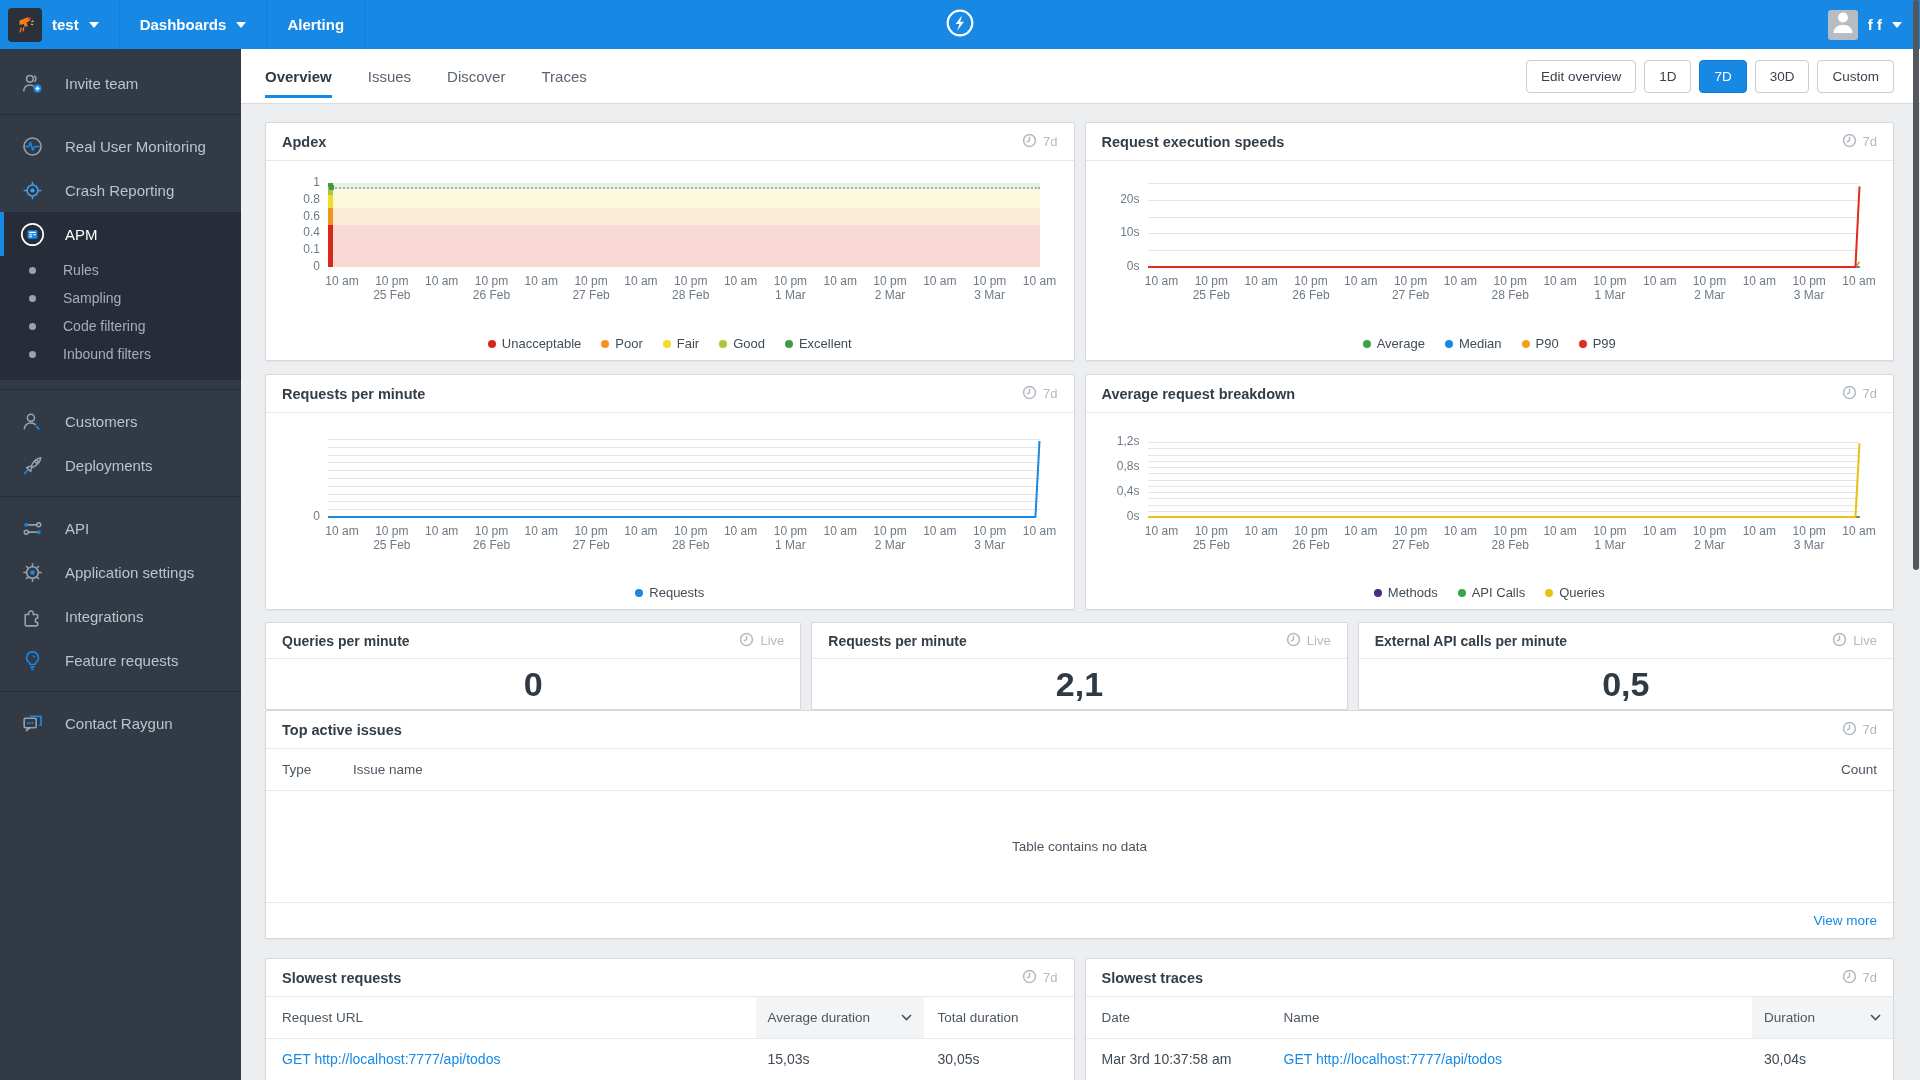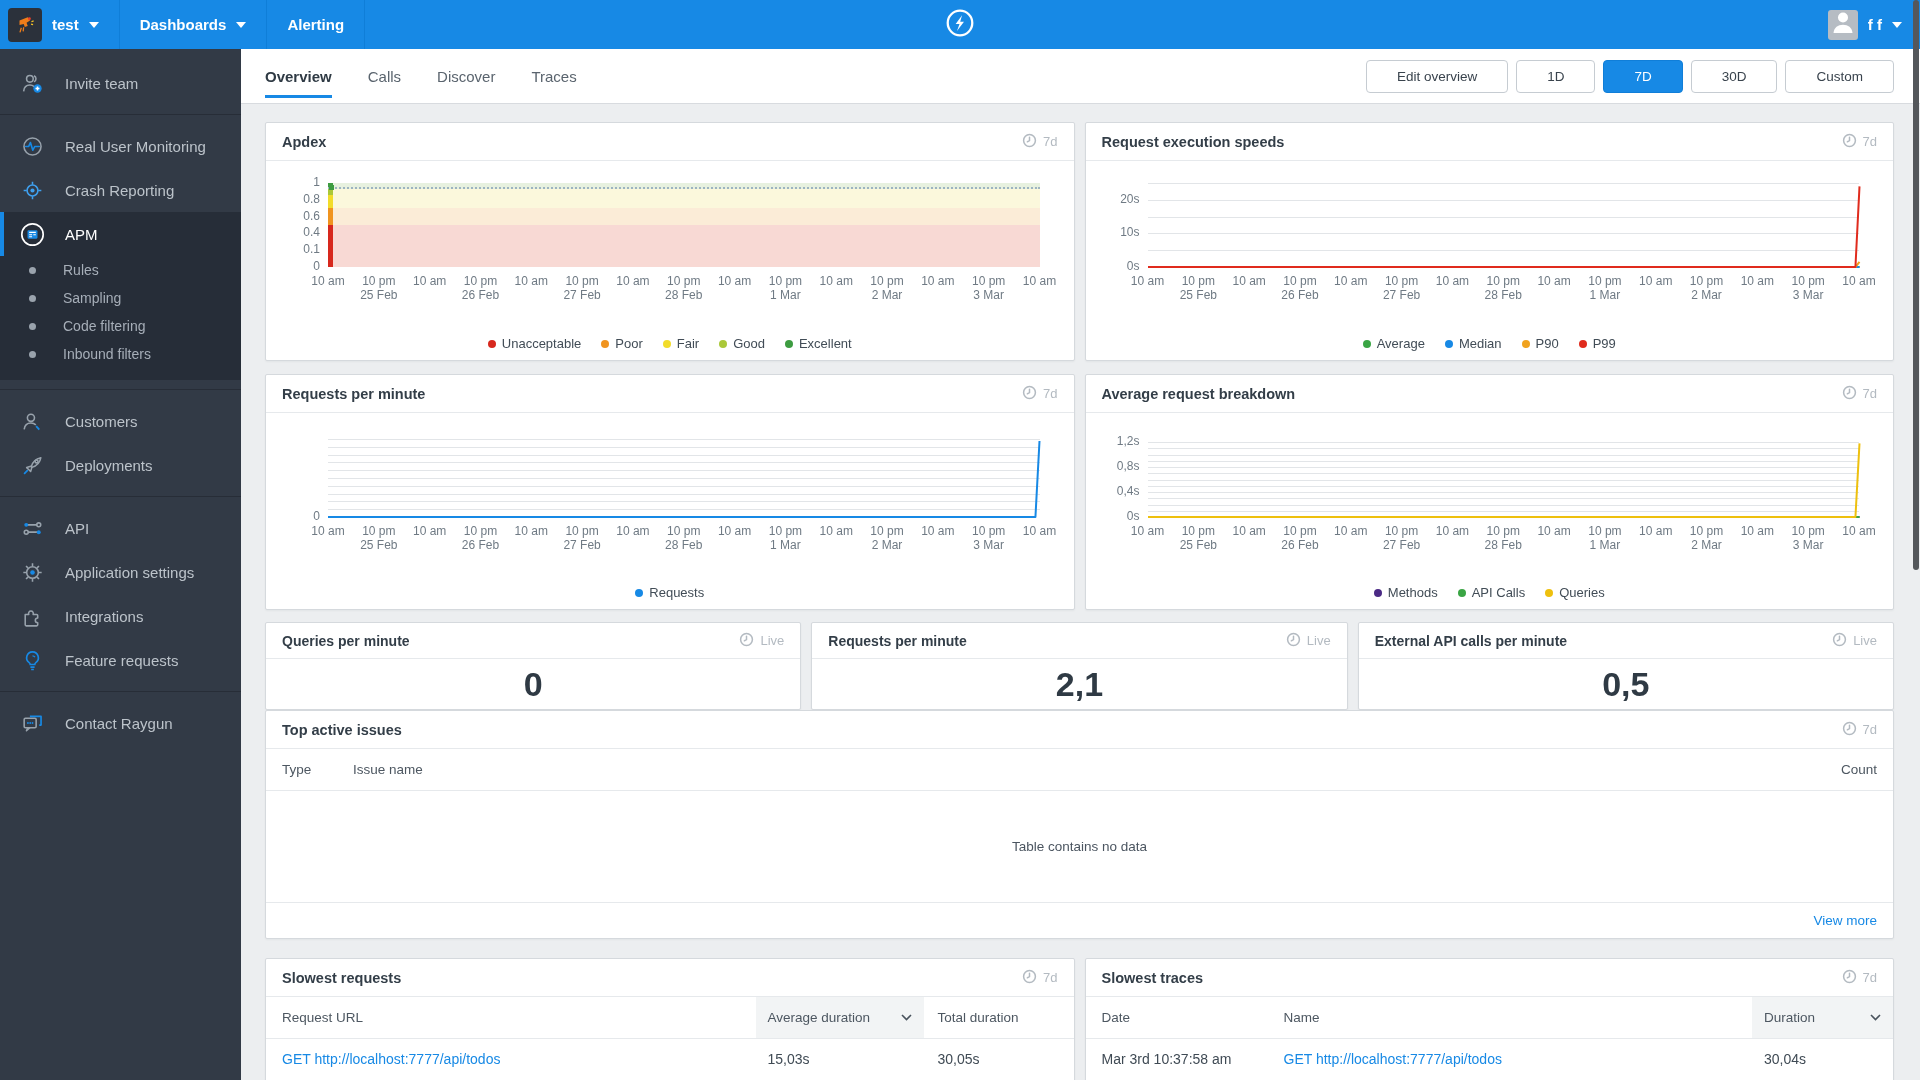--- a/index.html
+++ b/index.html
@@ -38,40 +38,40 @@
 
   
   .main { margin-left:241px; margin-top:49px; height:1031px; overflow:hidden; }
   .tabbar { height:55px; background:#fff; border-bottom:1px solid #d8dbdf;
     display:flex; align-items:stretch; padding-left:24px; }
   .tab { display:flex; align-items:center; margin-right:36px; font-size:15px; color:#5a646e;
     position:relative; cursor:pointer; }
   .tab.active { color:#2f3a44; font-weight:600; }
   .tab.active::after { content:''; position:absolute; left:0; right:0; bottom:5px; height:3px; background:#1789e5; }
   .toolbar { margin-left:auto; display:flex; align-items:center; gap:8px; padding-right:26px; }
-  .btn { height:33px; padding:0 30px; background:#fff; border:1px solid #c6ccd2; border-radius:4px;
+  .btn { height:33px; padding:0 14px; background:#fff; border:1px solid #c6ccd2; border-radius:4px;
     font-family:inherit; font-size:13.5px; color:#39434d; cursor:pointer; }
   .btn.primary { background:#1789e5; border-color:#107ed8; color:#fff; }
 
   .content { padding:0 26px 0 24px; }
   .row { display:flex; gap:10px; }
   .mt18{margin-top:18px;} .mt13{margin-top:13px;} .mt12{margin-top:12px;} .mt16{margin-top:0;border-radius:30px;} .mt19{margin-top:19px;}
 
   .card { background:#fff; border:1px solid #d5d9dd; border-radius:2px; flex:1;
     display:flex; flex-direction:column; box-shadow:0 1px 2px rgba(40,50,60,.05); }
   .card-head { height:38px; flex:none; display:flex; align-items:center; padding:0 16px;
     border-bottom:1px solid #e6e9ec; }
   .card-title { font-size:14.5px; font-weight:600; color:#333e48; }
   .head-right { margin-left:auto; display:flex; align-items:center; gap:6px; color:#b3bac1; font-size:13px; }
 
   .chart-card { height:239px; }
   .row2 .chart-card { height:236px; }
   .chart-body { position:relative; flex:1; }
   .ylab { position:absolute; left:0; width:54px; text-align:right; font-size:12px; color:#6f7a84; }
-  .xrow { position:absolute; left:62px; right:34px; height:34px; }
+  .xrow { position:absolute; left:76px; right:34px; height:34px; }
   .xtick { position:absolute; transform:translateX(-50%); text-align:center; font-size:12px;
     color:#6f7a84; line-height:14px; white-space:nowrap; }
   .legend { position:absolute; left:0; right:0; bottom:9px; display:flex; justify-content:center;
     gap:20px; align-items:center; }
   .leg-item { display:flex; align-items:center; gap:6px; font-size:13px; color:#414c56; cursor:pointer; }
   .leg-dot { width:8px; height:8px; border-radius:50%; flex:none; }
 
   .stat-card { height:88px; }
   .stat-head { height:36px; flex:none; display:flex; align-items:center; padding:0 16px;
     border-bottom:1px solid #e6e9ec; }
@@ -304,21 +304,21 @@
           </svg>
         </span>
         <span class="side-label">Contact Raygun</span>
       </div>
     </div>
   </nav>
 
 <main class="main">
   <div class="tabbar">
     <div class="tab active">Overview</div>
-    <div class="tab">Calls</div>
+    <div class="tab">Issues</div>
     <div class="tab">Discover</div>
     <div class="tab">Traces</div>
     <div class="toolbar">
       <button class="btn">Edit overview</button>
       <button class="btn range">1D</button>
       <button class="btn range primary">7D</button>
       <button class="btn range">30D</button>
       <button class="btn range">Custom</button>
     </div>
   </div>

